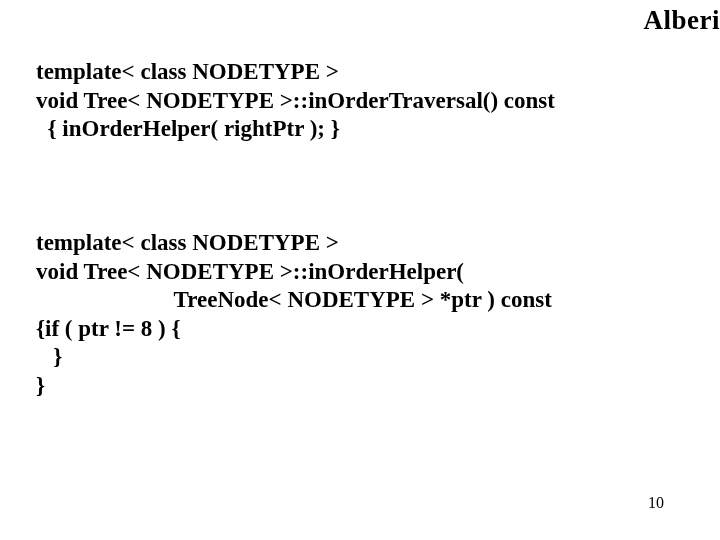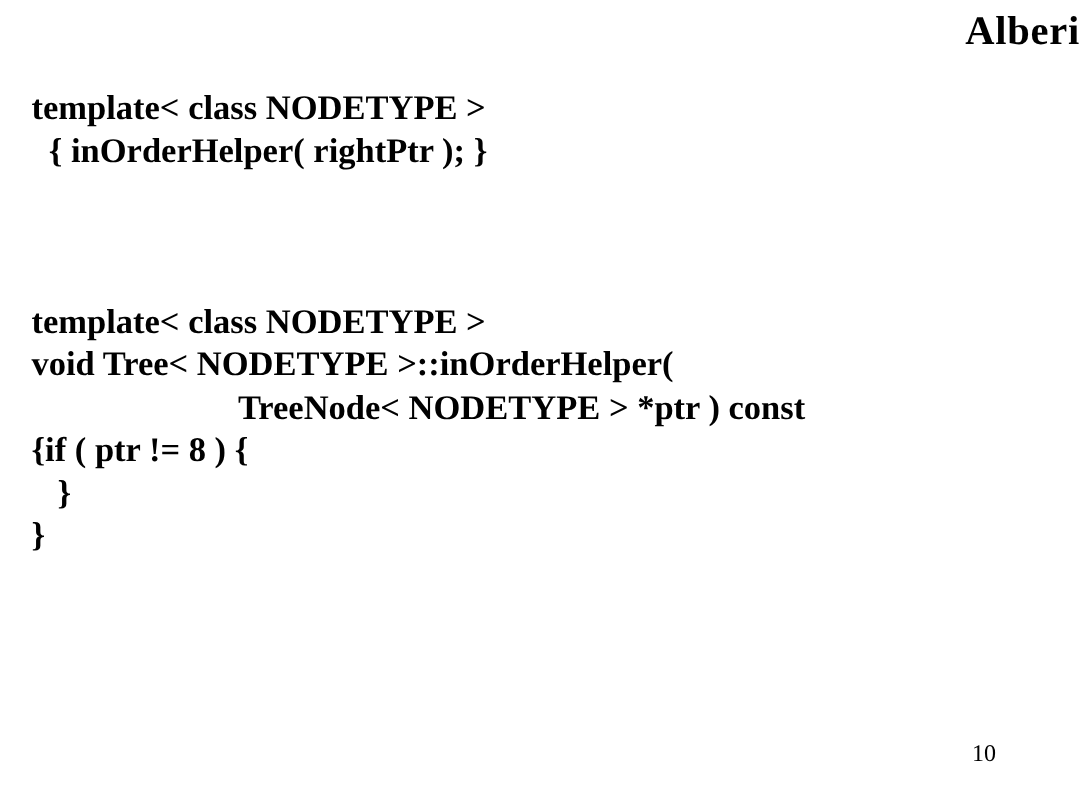--- a/index.html
+++ b/index.html
@@ -25,21 +25,21 @@
     top: 5px;
     left: 0;
     width: 100%;
     text-align: right;
     font-size: 27px;
     font-weight: bold;
     letter-spacing: 0.5px;
   }
   .code-block {
     position: absolute;
-    left: 21px;
+    left: 36px;
     top: 58px;
     font-size: 23px;
     font-weight: bold;
     line-height: 28.5px;
   }
   .code-line {
     height: 28.5px;
     white-space: pre;
   }
   .page-number {
@@ -51,20 +51,21 @@
   }
 </style>
 </head>
 <body>
 
 <div class="slide">
   <div class="slide-title">Alberi</div>
 
   <div class="code-block">
       <div class="code-line">template&lt; class NODETYPE &gt;</div>
+      <div class="code-line">void Tree&lt; NODETYPE &gt;::inOrderTraversal() const</div>
       <div class="code-line">  { inOrderHelper( rightPtr ); }</div>
       <div class="code-line">&nbsp;</div>
       <div class="code-line">&nbsp;</div>
       <div class="code-line">&nbsp;</div>
       <div class="code-line">template&lt; class NODETYPE &gt;</div>
       <div class="code-line">void Tree&lt; NODETYPE &gt;::inOrderHelper(</div>
       <div class="code-line">                        TreeNode&lt; NODETYPE &gt; *ptr ) const</div>
       <div class="code-line">{if ( ptr != 8 ) {</div>
       <div class="code-line">   }</div>
       <div class="code-line">}</div>

